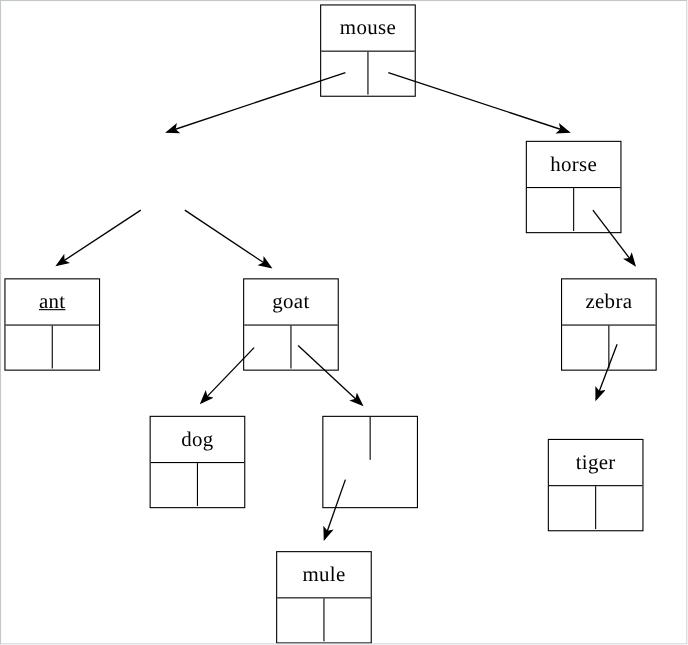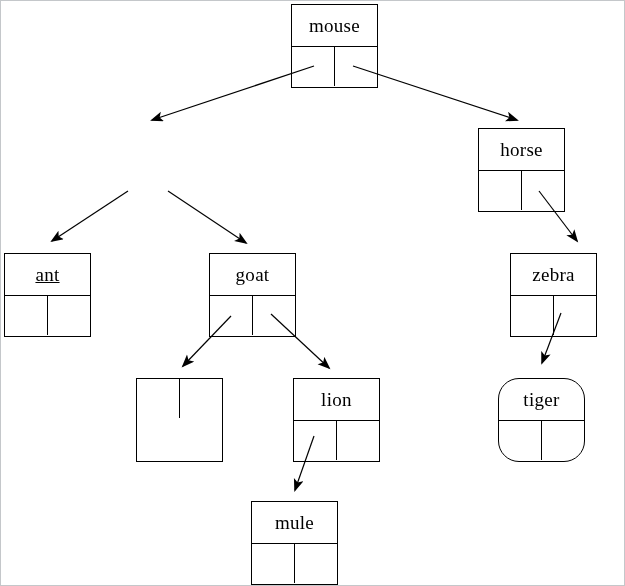--- a/index.html
+++ b/index.html
@@ -66,48 +66,48 @@
           <div class="cell cell-right"></div>
         </div>
       </div>
       <div class="node" style="left: 3px; top: 252px; text-decoration: underline;">
         <div class="node-label">ant</div>
         <div class="node-cells">
           <div class="cell cell-left"></div>
           <div class="cell cell-right"></div>
         </div>
       </div>
-      <div class="node" style="left: 208px; top: 252px;">
+      <div class="node" style="left: 220px; top: 252px;">
         <div class="node-label">goat</div>
         <div class="node-cells">
           <div class="cell cell-left"></div>
           <div class="cell cell-right"></div>
         </div>
       </div>
       <div class="node" style="left: 509px; top: 252px;">
         <div class="node-label">zebra</div>
         <div class="node-cells">
           <div class="cell cell-left"></div>
           <div class="cell cell-right"></div>
         </div>
       </div>
       <div class="node" style="left: 135px; top: 377px;">
+        <div class="node-label">dog</div>
         <div class="node-cells">
           <div class="cell cell-left"></div>
           <div class="cell cell-right"></div>
         </div>
       </div>
       <div class="node" style="left: 292px; top: 377px;">
-        <div class="node-label">lion</div>
         <div class="node-cells">
           <div class="cell cell-left"></div>
           <div class="cell cell-right"></div>
         </div>
       </div>
-      <div class="node" style="left: 497px; top: 377px; border-radius: 21px;">
+      <div class="node" style="left: 497px; top: 398px;">
         <div class="node-label">tiger</div>
         <div class="node-cells">
           <div class="cell cell-left"></div>
           <div class="cell cell-right"></div>
         </div>
       </div>
       <div class="node" style="left: 250px; top: 500px;">
         <div class="node-label">mule</div>
         <div class="node-cells">
           <div class="cell cell-left"></div>

